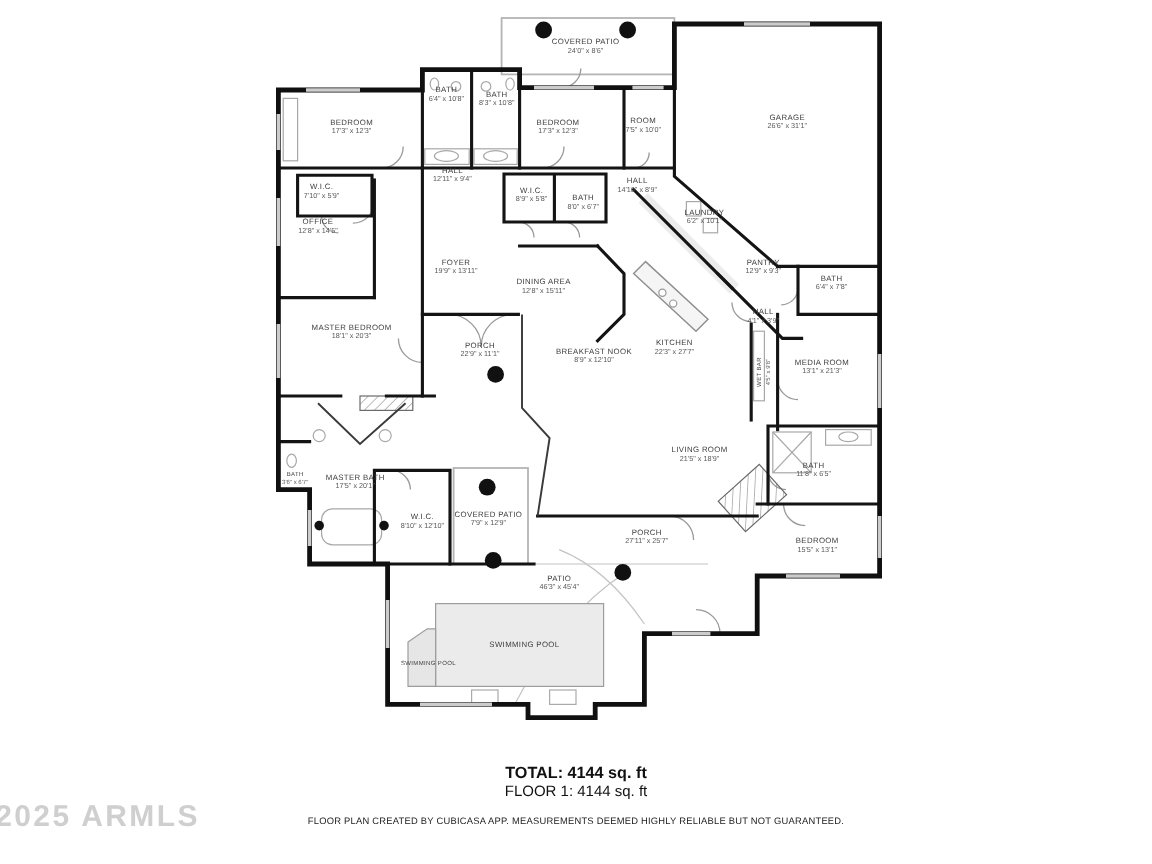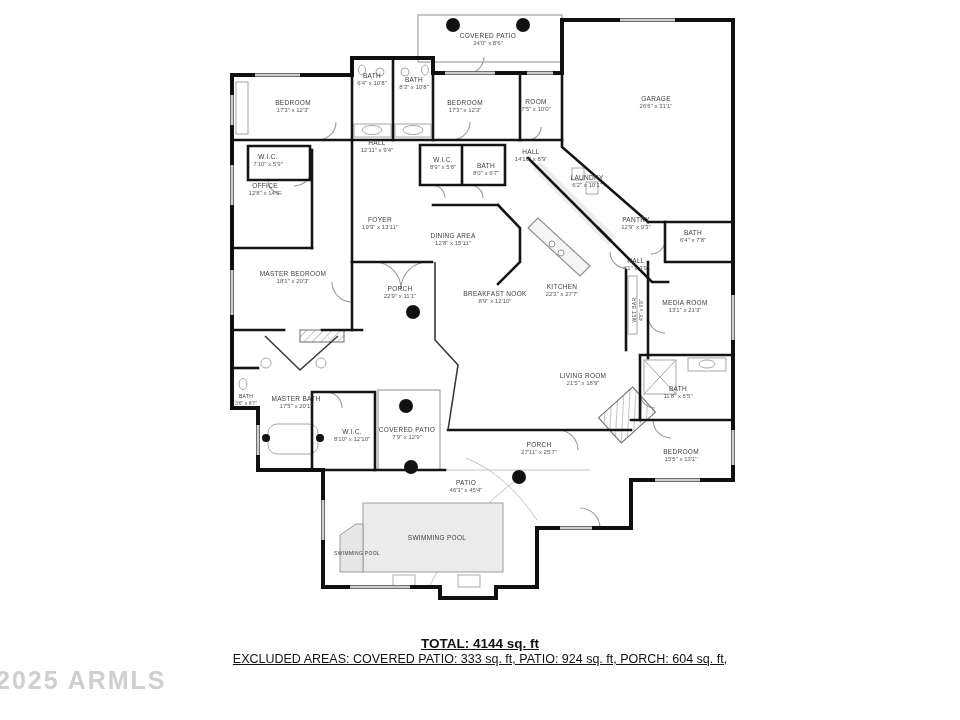--- a/index.html
+++ b/index.html
@@ -12,21 +12,21 @@
   .room-label{
     position:absolute;transform:translate(-50%,-50%);
     text-align:center;line-height:1.3;white-space:nowrap;color:#3c3c3c;
   }
   .room-label .rn{font-size:6.5px;letter-spacing:.3px;}
   .room-label .rd{font-size:6px;color:#5a5a5a;}
   .room-label.vertical{transform:translate(-50%,-50%) rotate(-90deg);}
   .room-label.small .rn{font-size:5px;}
   .room-label.small .rd{font-size:5px;}
   #footer{
-    position:absolute;left:0;top:636px;width:960px;text-align:center;color:#111;text-decoration:underline;
+    position:absolute;left:0;top:636px;width:960px;text-align:center;color:#111;
   }
   .f-total{font-size:13.5px;font-weight:bold;}
   .f-line{font-size:12.5px;margin-top:1px;}
   .f-disc{font-size:7.8px;margin-top:14px;color:#222;letter-spacing:.2px;}
   #watermark{
     position:absolute;left:-4px;top:666px;font-size:25px;color:#cfcfcf;
     letter-spacing:2px;font-weight:bold;
   }
 </style>
 </head>
@@ -325,16 +325,17 @@
     <div class="room-label" style="left: 437px; top: 538px;">
       <div class="rn">SWIMMING POOL</div>
     </div>
     <div class="room-label small" style="left: 357px; top: 553px;">
       <div class="rn">SWIMMING POOL</div>
     </div>
   </div>
 
 <div id="footer">
   <div class="f-total">TOTAL: 4144 sq. ft</div>
-  <div class="f-line">EXCLUDED AREAS: COVERED PATIO: 333 sq. ft, PATIO: 924 sq. ft, PORCH: 604 sq. ft,</div>
+  <div class="f-line">FLOOR 1: 4144 sq. ft</div>
+  <div class="f-disc">FLOOR PLAN CREATED BY CUBICASA APP. MEASUREMENTS DEEMED HIGHLY RELIABLE BUT NOT GUARANTEED.</div>
 </div>
 
 <div id="watermark">2025 ARMLS</div>
 
 </body></html>

